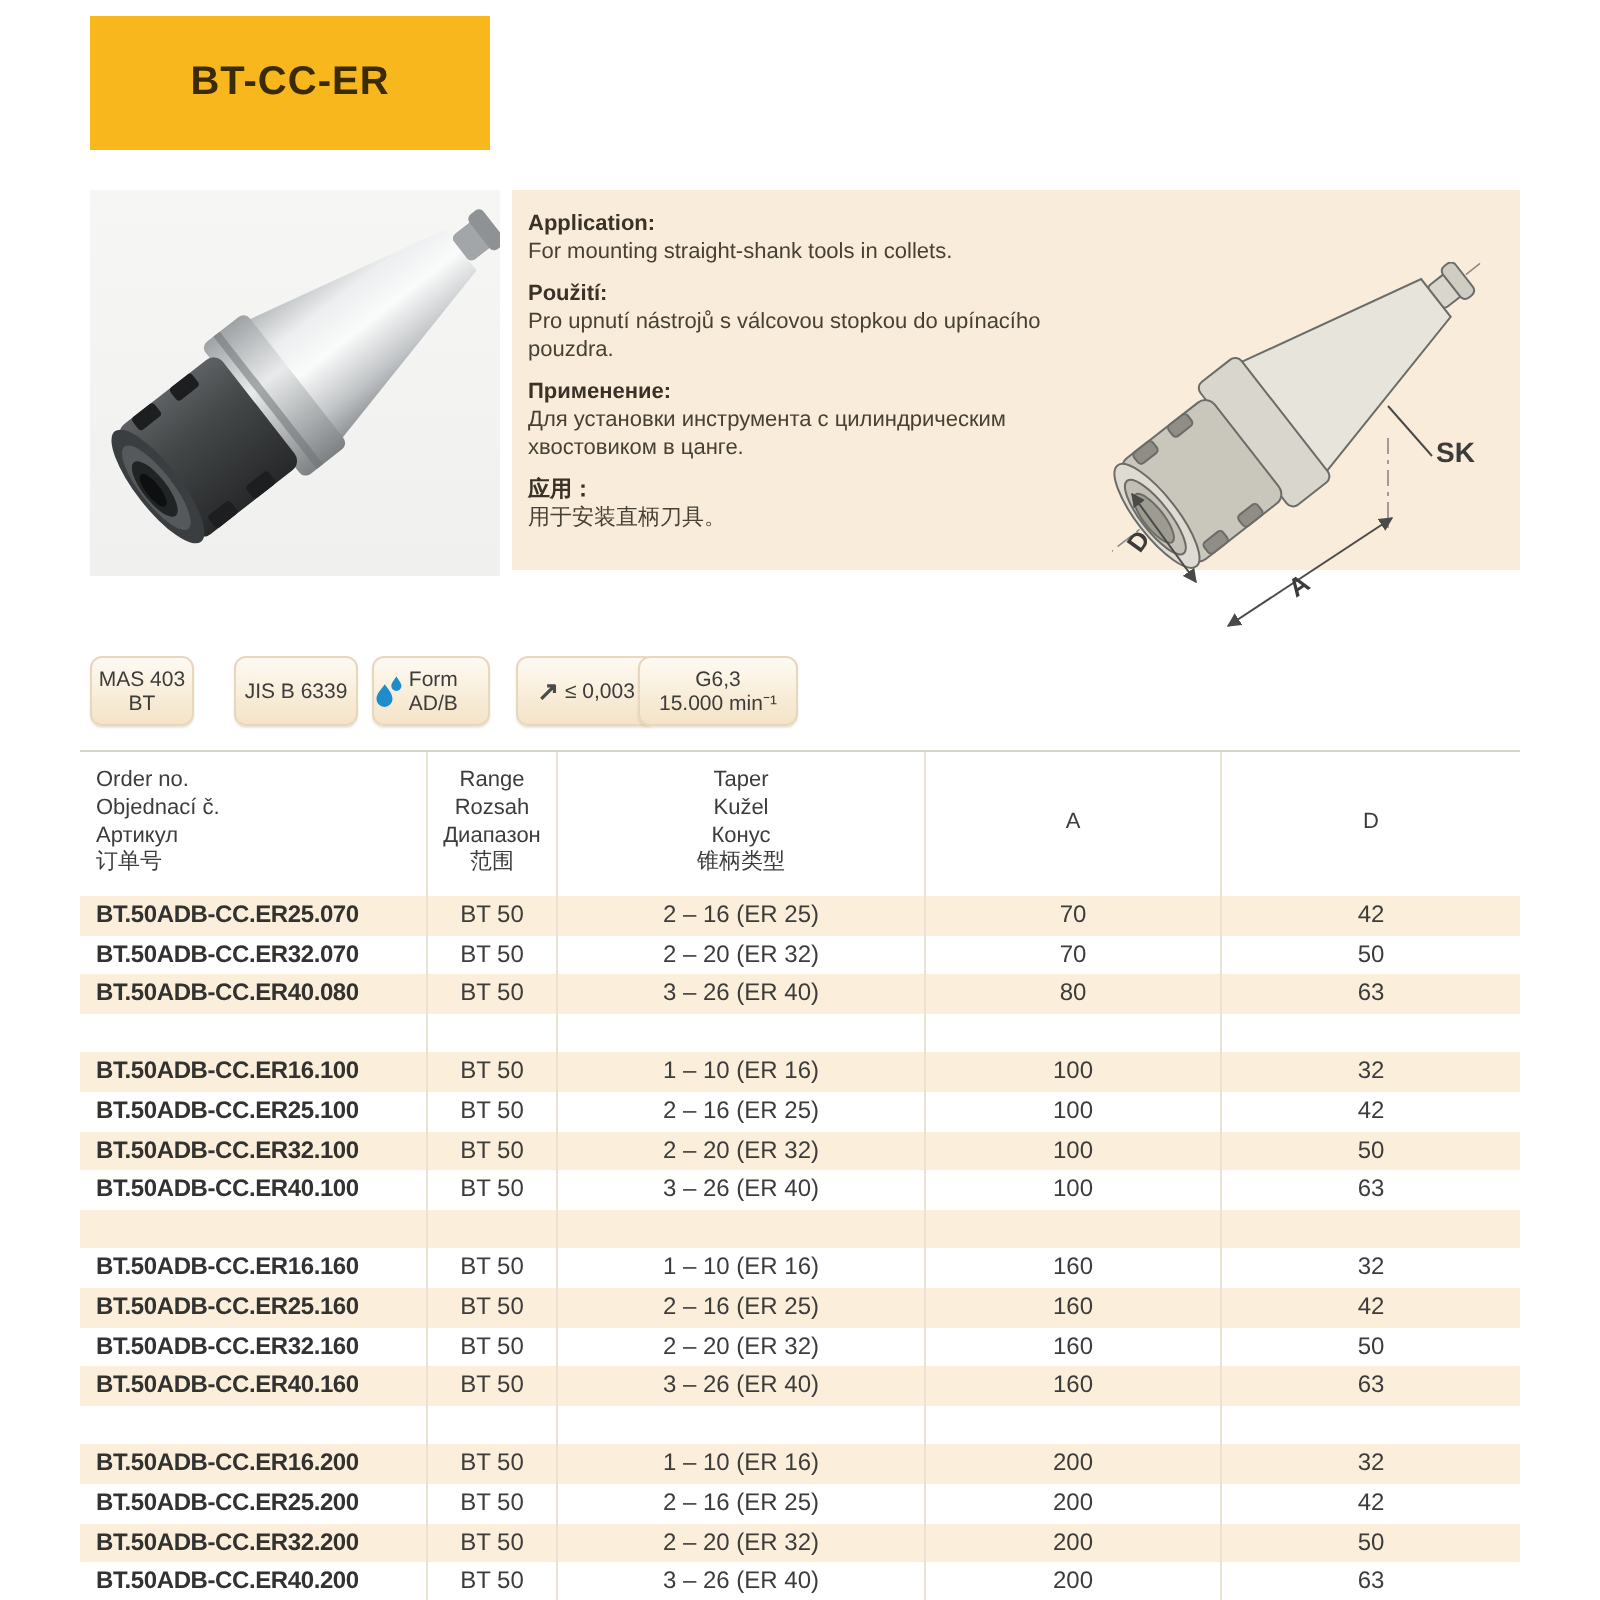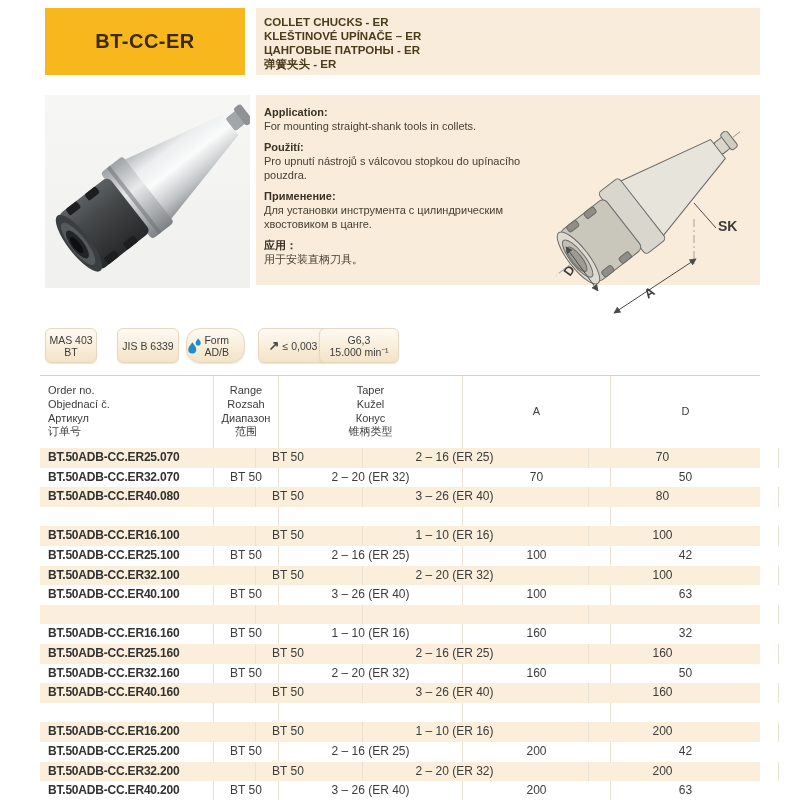--- a/index.html
+++ b/index.html
@@ -48,21 +48,21 @@
   .badge {
     position:absolute; top:0; height:35px; border-radius:6px;
     background:linear-gradient(180deg,#fefaf2 0%,#f4e3c6 100%);
     border:1px solid #e6d7be;
     box-shadow:0 1px 1px rgba(180,150,100,.25);
     display:flex; align-items:center; justify-content:center;
     font-size:10.5px; color:#3c3c3b; text-align:center; line-height:12px;
   }
   .badge.b1 { left:0px;   width:52px; }
   .badge.b2 { left:72px;  width:62px; }
-  .badge.b3 { left:141px; width:59px; gap:2px;border-radius:14px; }
+  .badge.b3 { left:141px; width:59px; gap:2px; }
   .badge.b4 { left:213px; width:70px; gap:3px; }
   .badge.b5 { left:274px; width:80px; flex-direction:column; }
   .badge .arrow-glyph { font-size:13px; font-weight:bold; color:#4a4a48; }
   .drops { width:20px; height:22px; }
 
   
   .ctable { position:absolute; left:40px; top:375px; width:720px; }
   .thead {
     display:grid; grid-template-columns:173px 65px 184px 148px 150px;
     border-top:1px solid #d6d2c9; height:73px;
@@ -70,43 +70,37 @@
   .thcell { font-size:11px; line-height:13.8px; padding-top:8px; color:#3c3c3b; }
   .thcell.c0 { text-align:left; padding-left:8px; }
   .thcell { text-align:center; }
   .thcell:not(.c0) { border-left:1px solid #eae3d3; }
   .thcell.c3,.thcell.c4 { display:flex; align-items:center; justify-content:center; padding-top:0; }
 
   .trow {
     display:grid; grid-template-columns:173px 65px 184px 148px 150px;
     height:19.6px;
   }
-  .trow.beige { background:#fbeedb;gap:42px; }
+  .trow.beige { background:#fbeedb; }
   .trow.white { background:#ffffff; }
   .tcell {
     font-size:12px; line-height:19.6px; text-align:center; color:#3c3c3b;
     overflow:hidden; white-space:nowrap;
   }
   .tcell.c0 { text-align:left; padding-left:8px; font-weight:bold; color:#323231; letter-spacing:-.2px; }
   .tcell:not(.c0) { border-left:1px solid #eae3d3; }
 
   svg text { font-family:"Liberation Sans", sans-serif; }
 </style>
 </head>
 <body>
 
 <div class="page">
 
   <div class="title-box">BT-CC-ER</div>
-  <div class="names-box">
-    <div class="name-line">COLLET CHUCKS - ER</div>
-    <div class="name-line">KLEŠTINOVÉ UPÍNAČE – ER</div>
-    <div class="name-line">ЦАНГОВЫЕ ПАТРОНЫ - ER</div>
-    <div class="name-line">弹簧夹头 - ER</div>
-  </div>
 
   <div class="photo-box">
     <svg width="205" height="193" viewBox="0 0 205 193">
       <defs>
         <linearGradient id="coneG" x1="0" y1="0" x2="0" y2="1">
           <stop offset="0" stop-color="#b9bcbe"></stop>
             <stop offset="0.25" stop-color="#eceeef"></stop>
           <stop offset="0.5" stop-color="#fafbfb"></stop>
             <stop offset="0.8" stop-color="#c2c5c7"></stop>
           <stop offset="1" stop-color="#8e9294"></stop>

